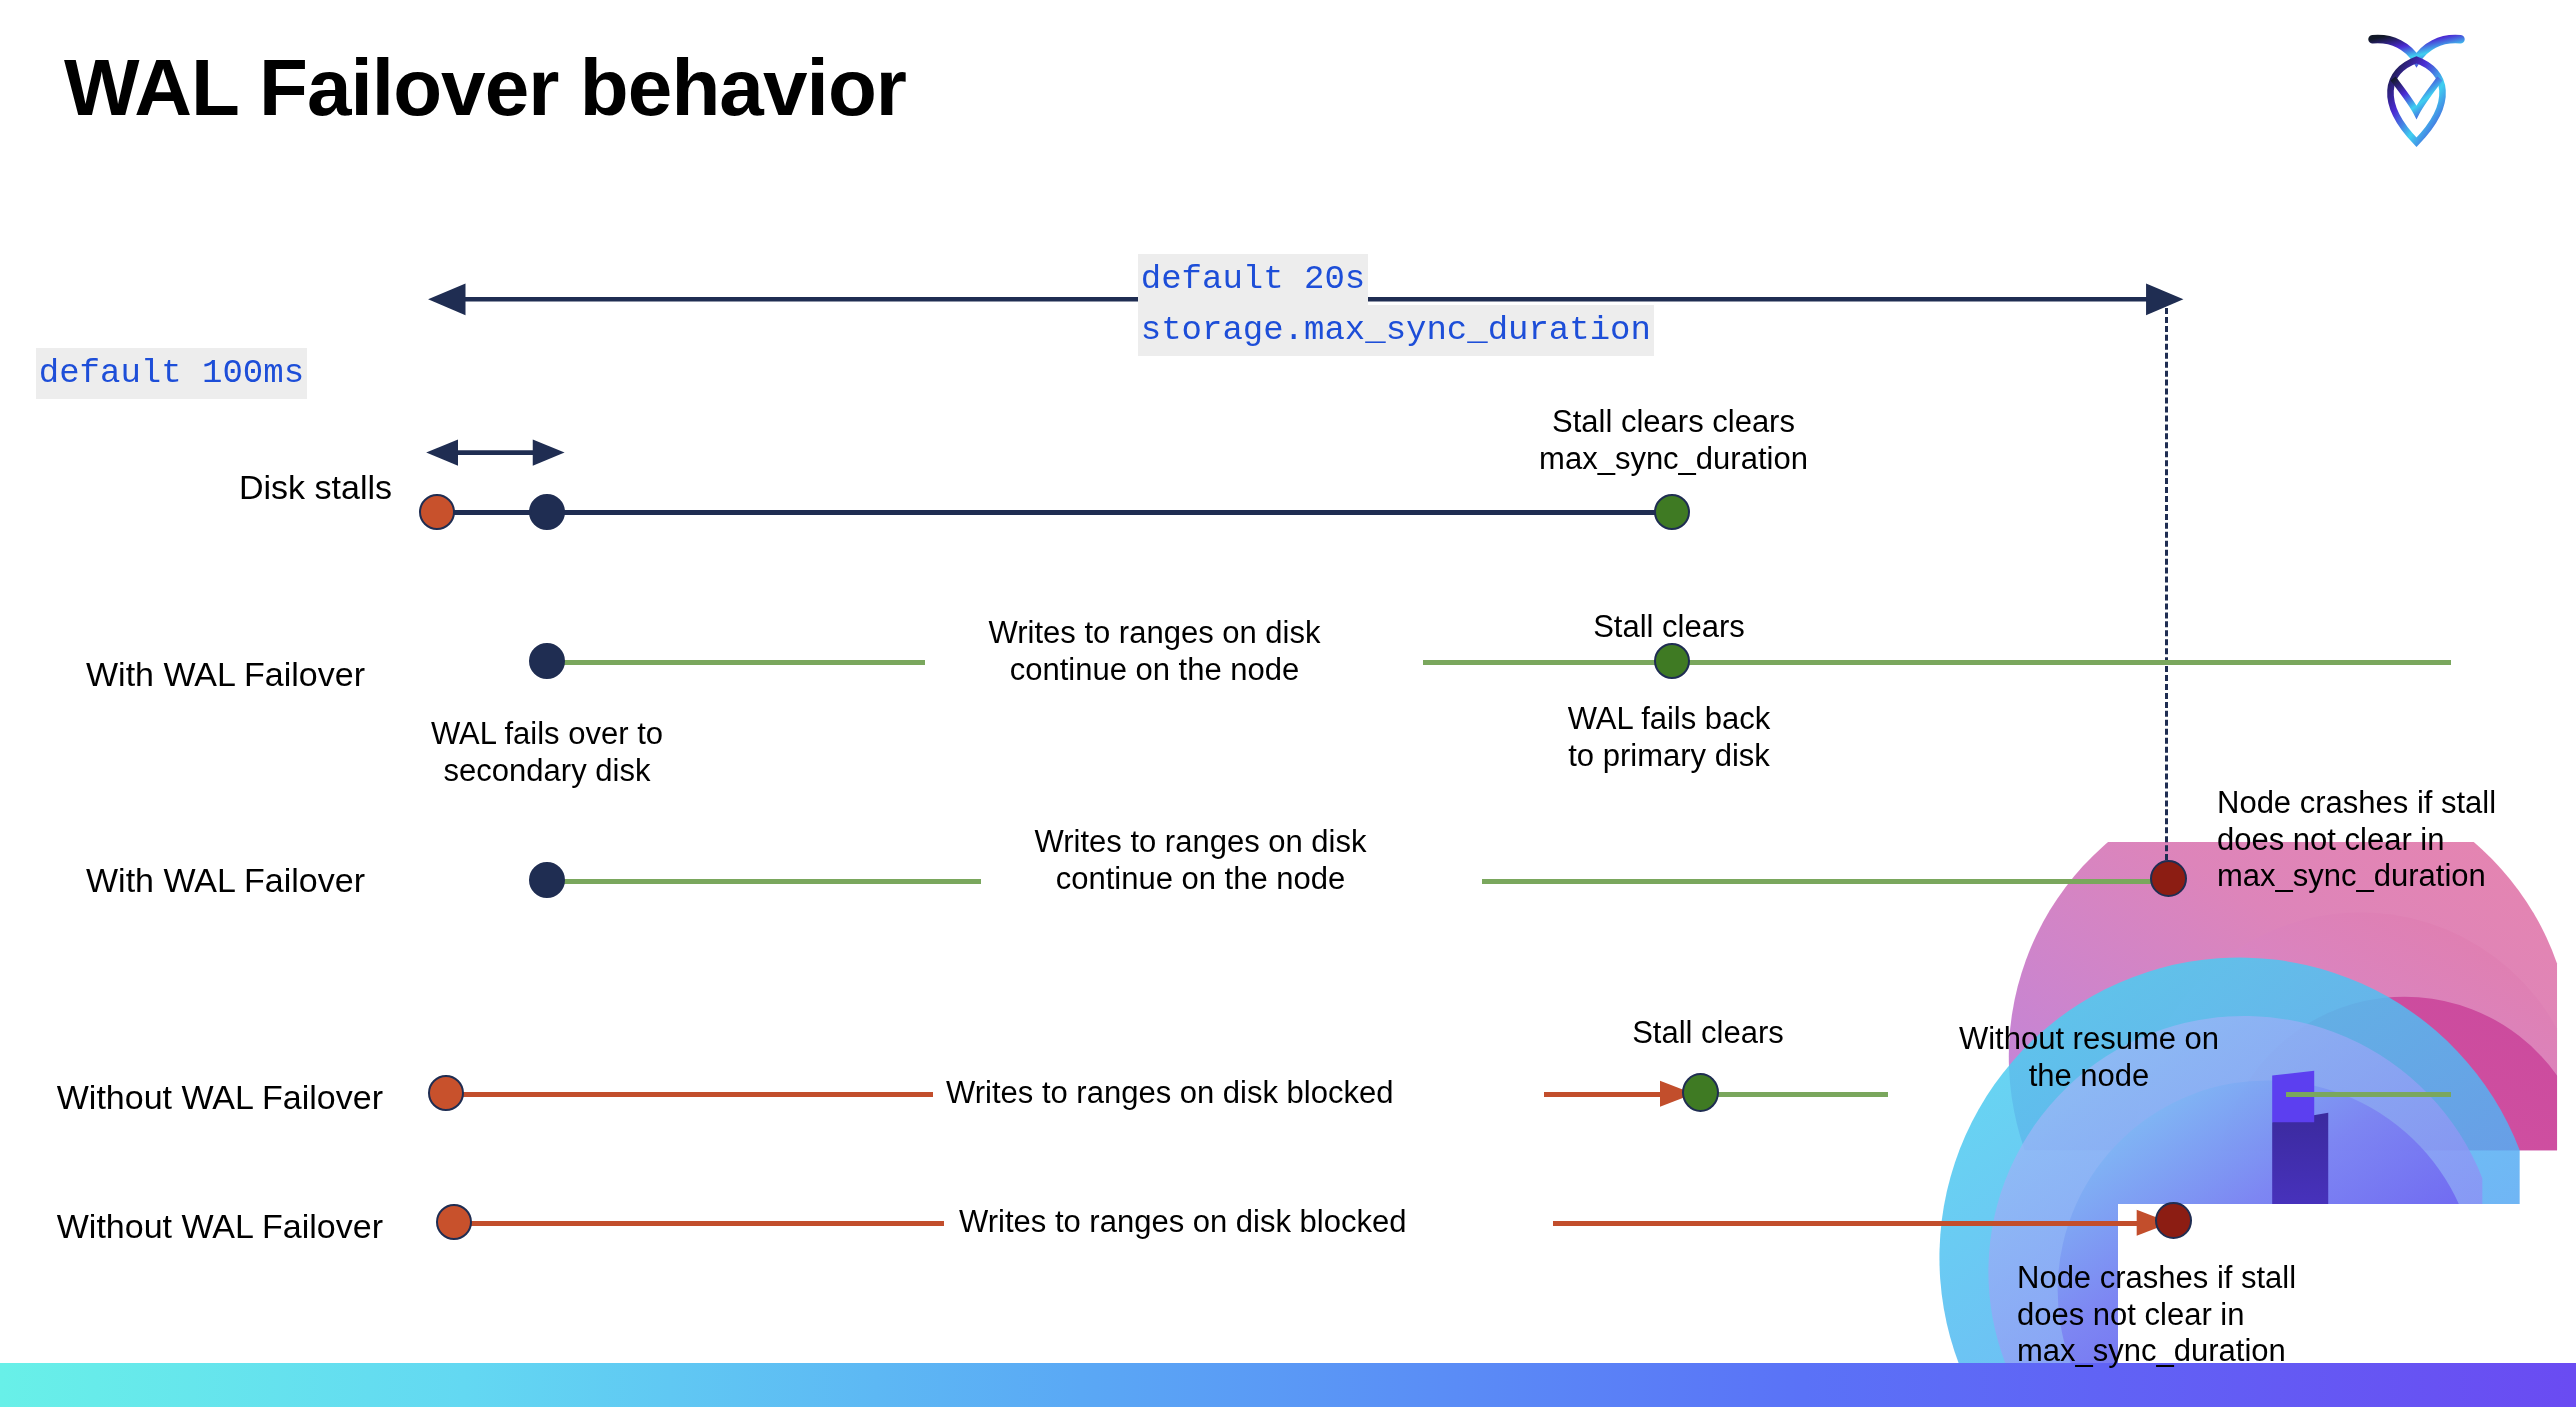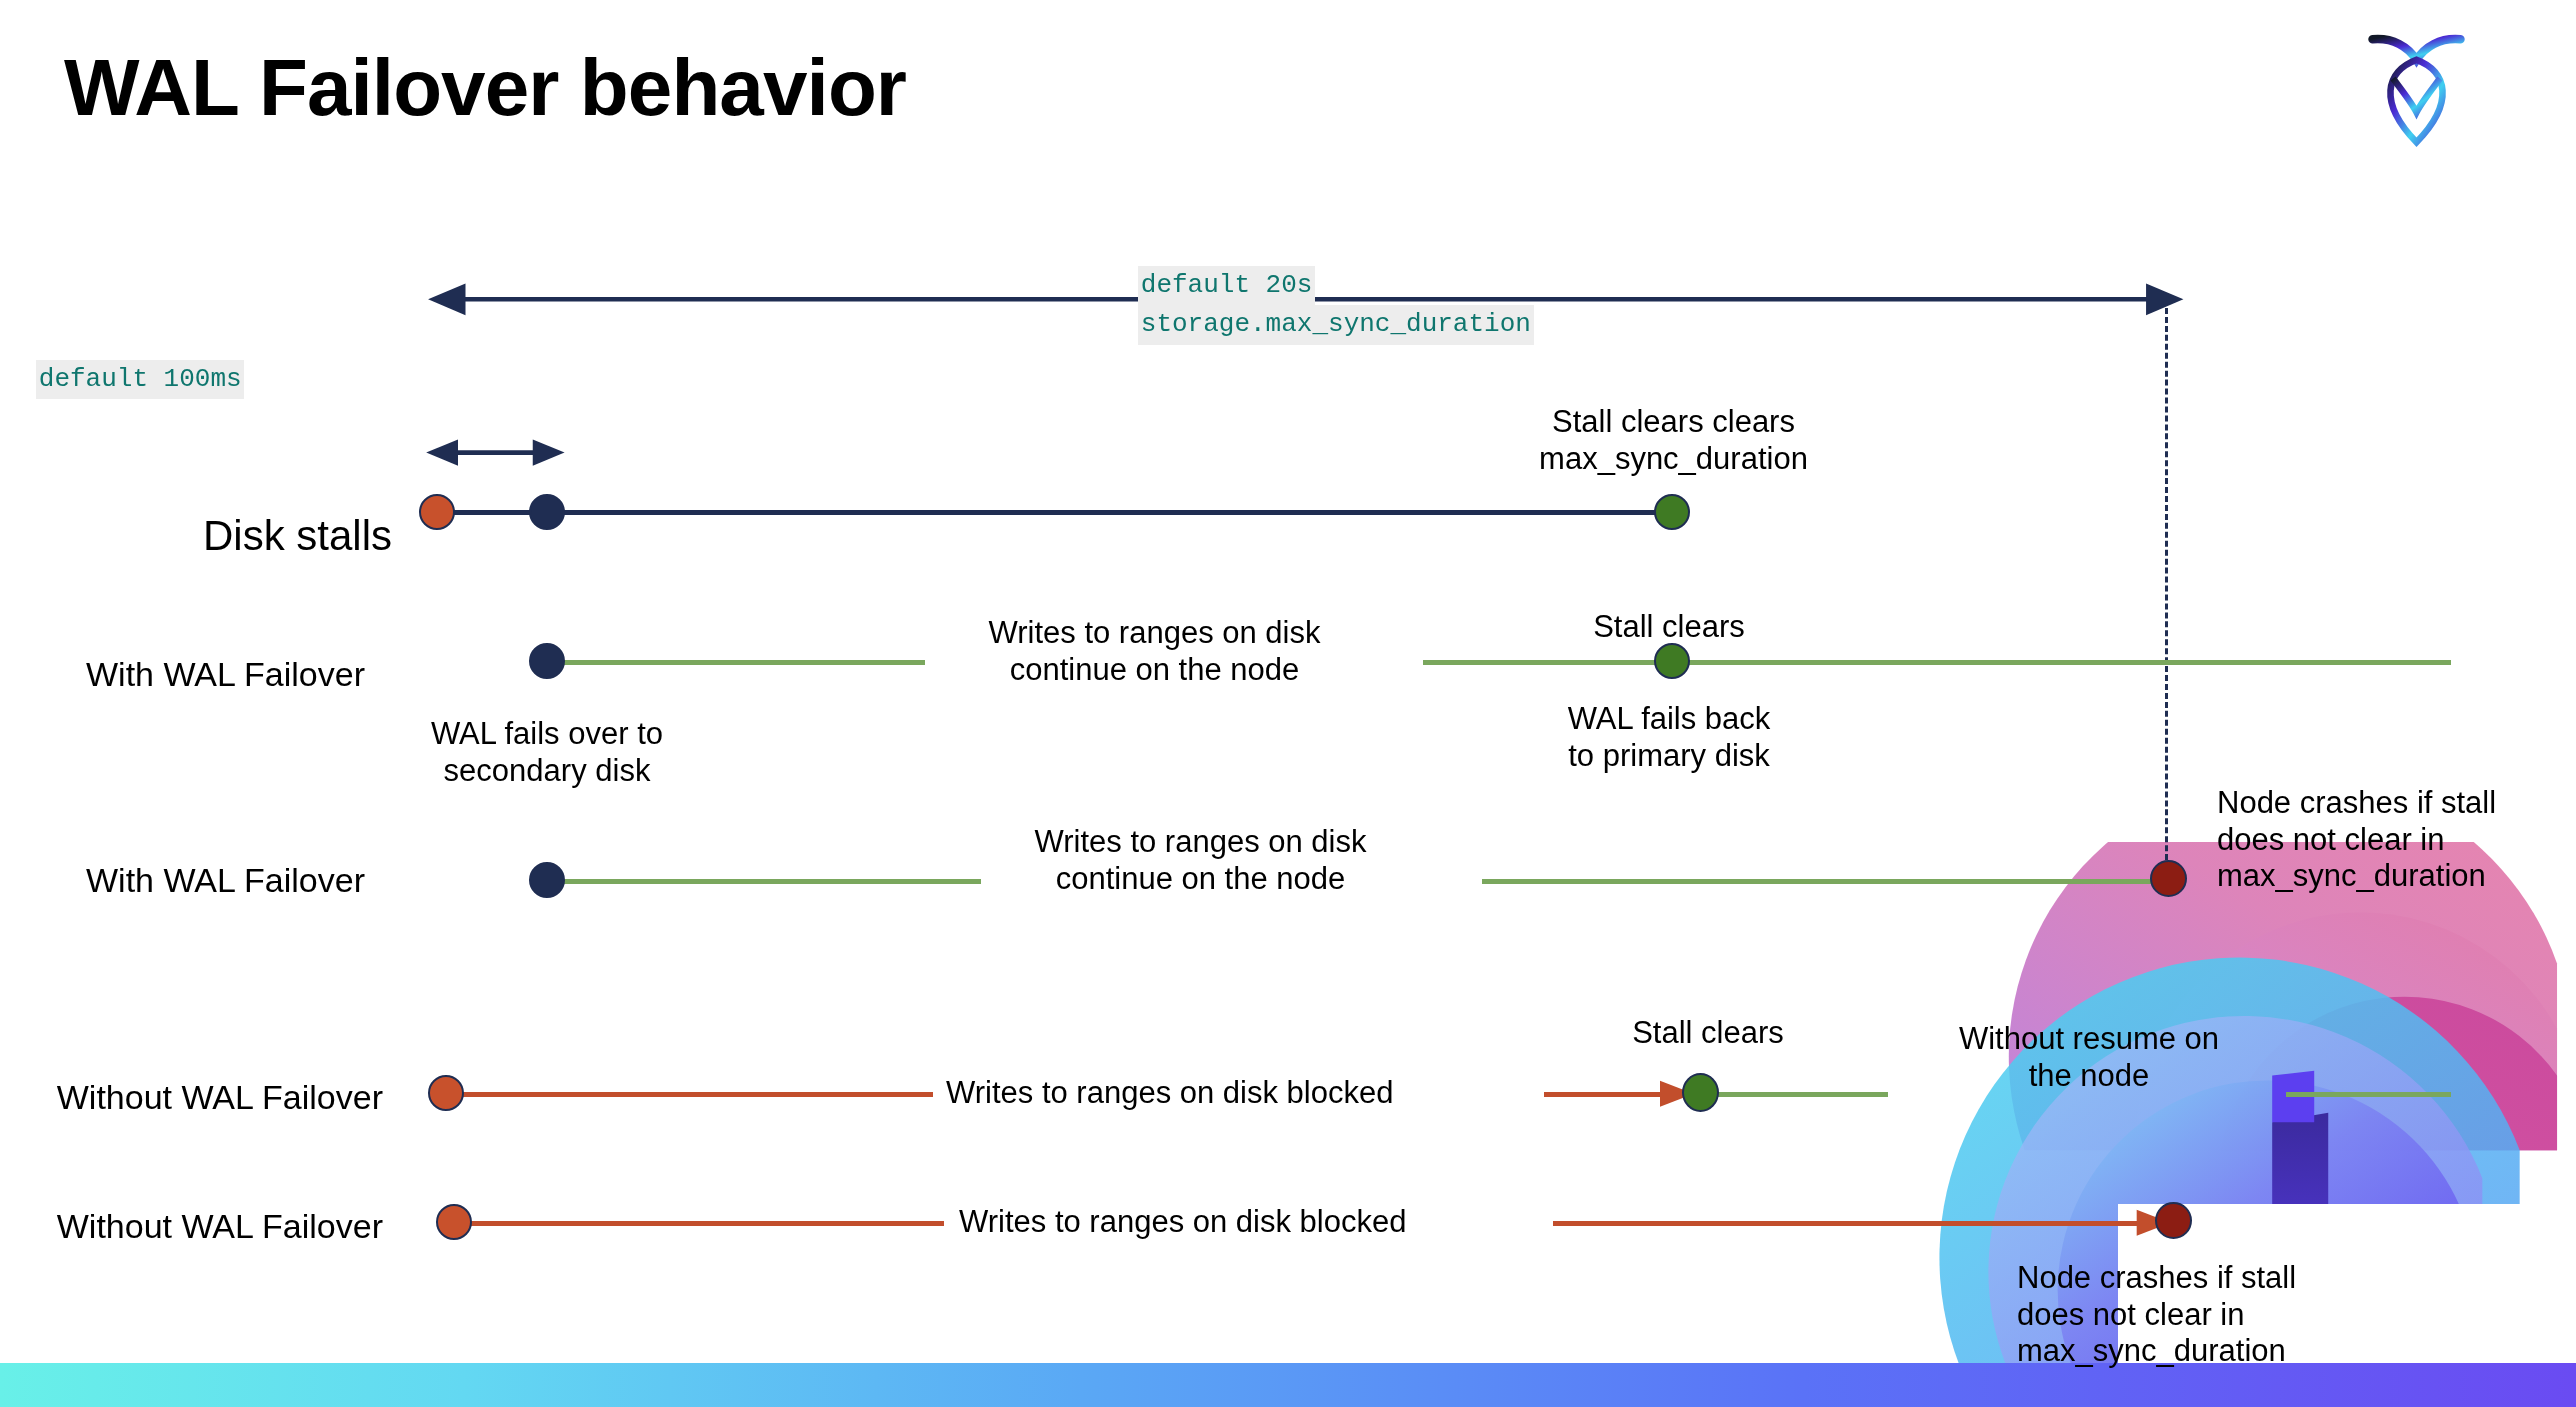--- a/index.html
+++ b/index.html
@@ -43,25 +43,24 @@
     font-family:"Liberation Sans", sans-serif;
     white-space:pre-line;
   }
   .lbl.c{text-align:center;}
   .lbl.r{text-align:right;}
 
   
   .code{
     position:absolute;
     font-family:"Liberation Mono", monospace;
-    font-size:26px;
-    color:#0f766e;
+    font-size:34px;
+    color:#1d4ed8;
     line-height:1.45;
     white-space:nowrap;
-    margin-top:12px;
   }
   .code span{background:#ededed;padding:0.9px 2.8px;display:inline-block;}
 
   
   .hline{position:absolute;height:4.7px;}
   .navy{background:#1f2d52;}
   .green{background:#7aa75d;}
   .red{background:#c24e2c;}
 
   .dot{
@@ -173,21 +172,21 @@
 
   <div class="code" style="left:1138px;top:254px;">
     <span>default 20s</span><br>
     <span>storage.max_sync_duration</span>
   </div>
 
   <div class="code" style="left:36px;top:348px;">
     <span>default 100ms</span><br>
   </div>
 
-  <div class="lbl r" style="left:37px;top:511px;width:355px;font-size:42px;">Disk stalls</div>
+  <div class="lbl r" style="left:37px;top:467px;width:355px;font-size:34px;">Disk stalls</div>
   <div class="hline navy" style="left:441px;top:510px;width:1234px;"></div>
   <div class="dot orange" style="left:419px;top:494px;width:36px;height:36px;"></div>
   <div class="dot navy-f" style="left:529px;top:494px;width:36px;height:36px;"></div>
   <div class="dot green-f" style="left:1654px;top:494px;width:36px;height:36px;"></div>
   <div class="lbl c" style="left:1496px;top:404px;width:355px;">Stall clears clears
 max_sync_duration</div>
 
   <div class="lbl r" style="left:0px;top:654px;width:365px;font-size:34px;">With WAL Failover</div>
   <div class="hline green" style="left:551px;top:660px;width:374px;"></div>
   <div class="hline green" style="left:1423px;top:660px;width:1028px;"></div>

